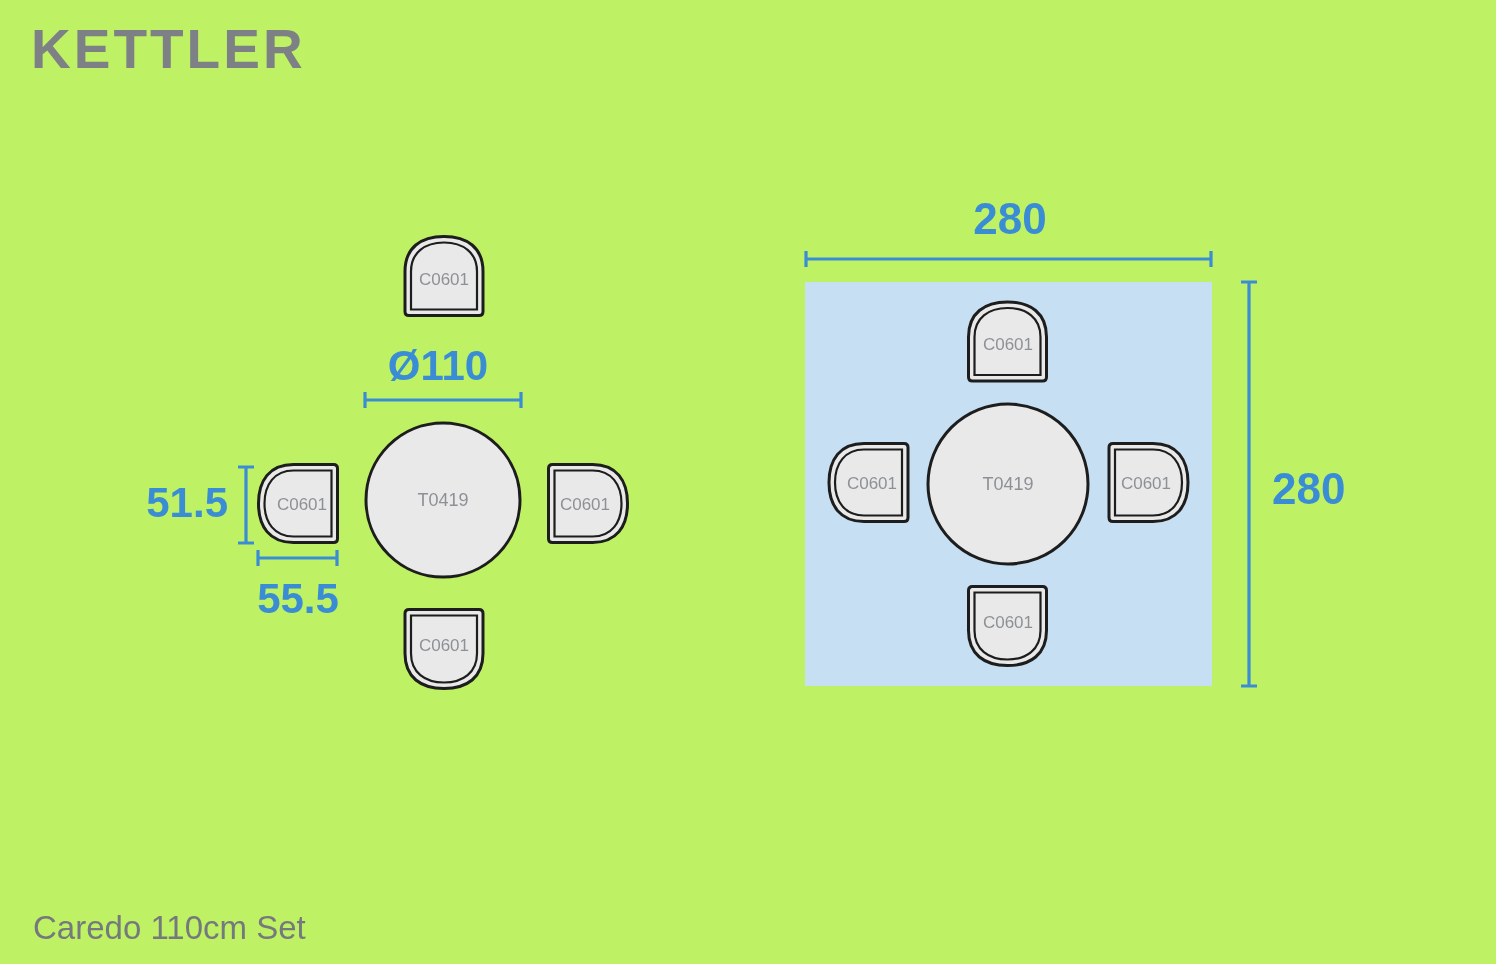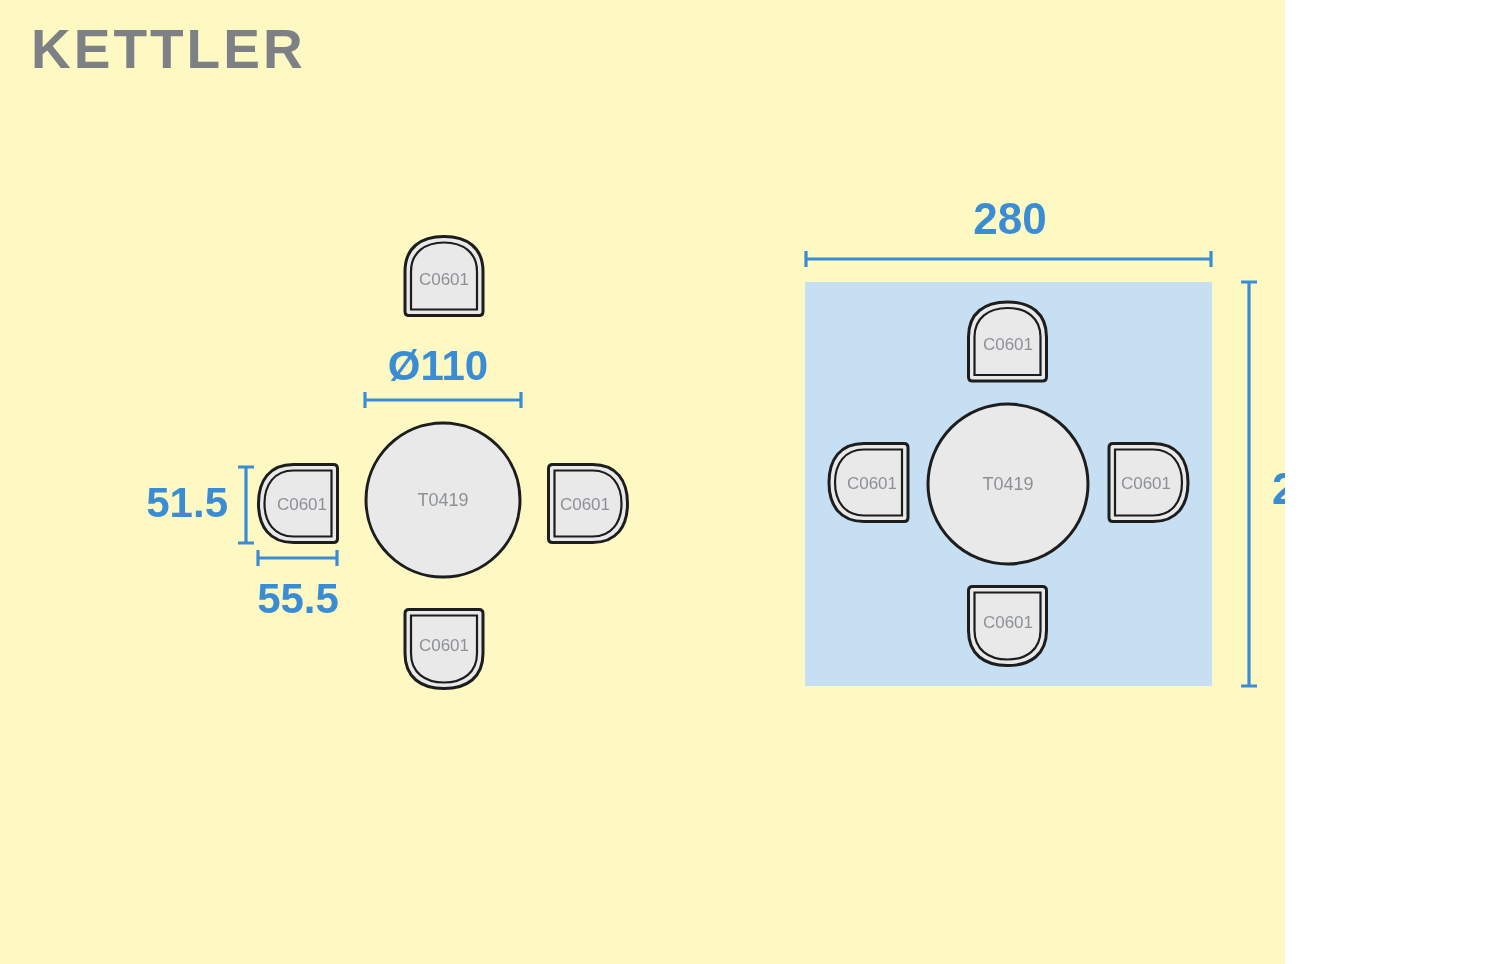--- a/index.html
+++ b/index.html
@@ -3,23 +3,23 @@
 <meta charset="utf-8">
 <style>
   html, body {
     margin: 0;
     padding: 0;
     background: #ffffff;
     font-family: "Liberation Sans", sans-serif;
   }
   .canvas {
     position: relative;
-    width: 1285px;
+    width: 1496px;
     height: 964px;
-    background: #fef9c3;
+    background: #bef264;
     overflow: hidden;
   }
   .logo {
     position: absolute;
     left: 31px;
     top: 22px;
     font-size: 55px;
     font-weight: bold;
     letter-spacing: 3px;
     color: #7d8185;
@@ -126,14 +126,15 @@
       <text class="part part-t" x="1008" y="490" text-anchor="middle">T0419</text>
 
       <path class="dim-line" d="M 806,251 V 267 M 806,259 H 1211 M 1211,251 V 267"></path>
       <text class="dim dim-r" x="1010" y="234" text-anchor="middle">280</text>
 
       <path class="dim-line" d="M 1241,282 H 1257 M 1249,282 V 686 M 1241,686 H 1257"></path>
       <text class="dim dim-r" x="1272" y="504" text-anchor="start">280</text>
     </g>
   </svg>
 
+  <div class="caption left">Caredo 110cm Set</div>
 
 </div>
 
 </body></html>

